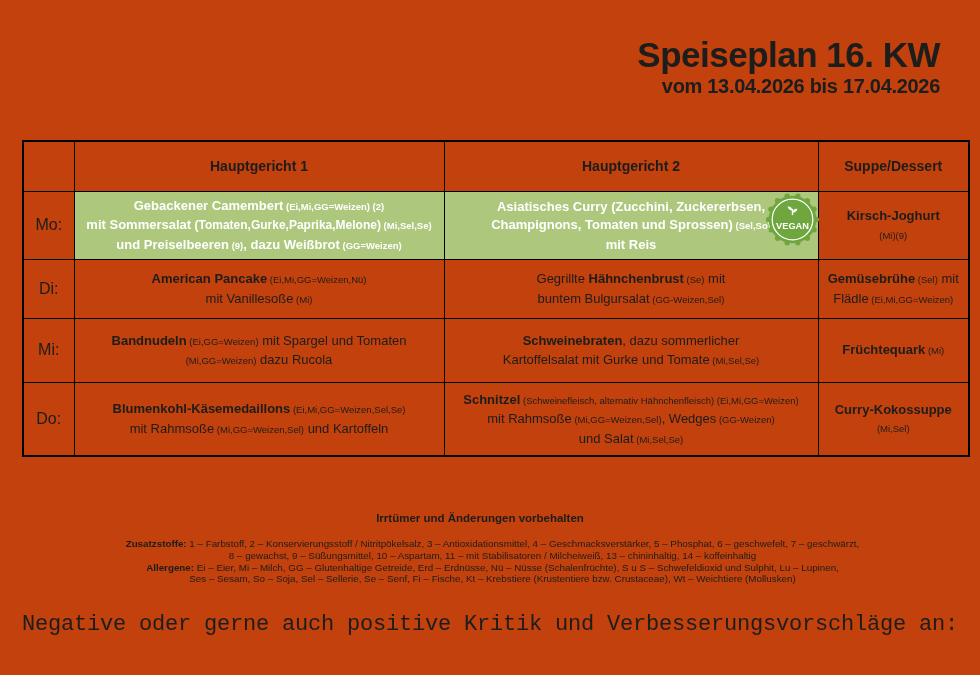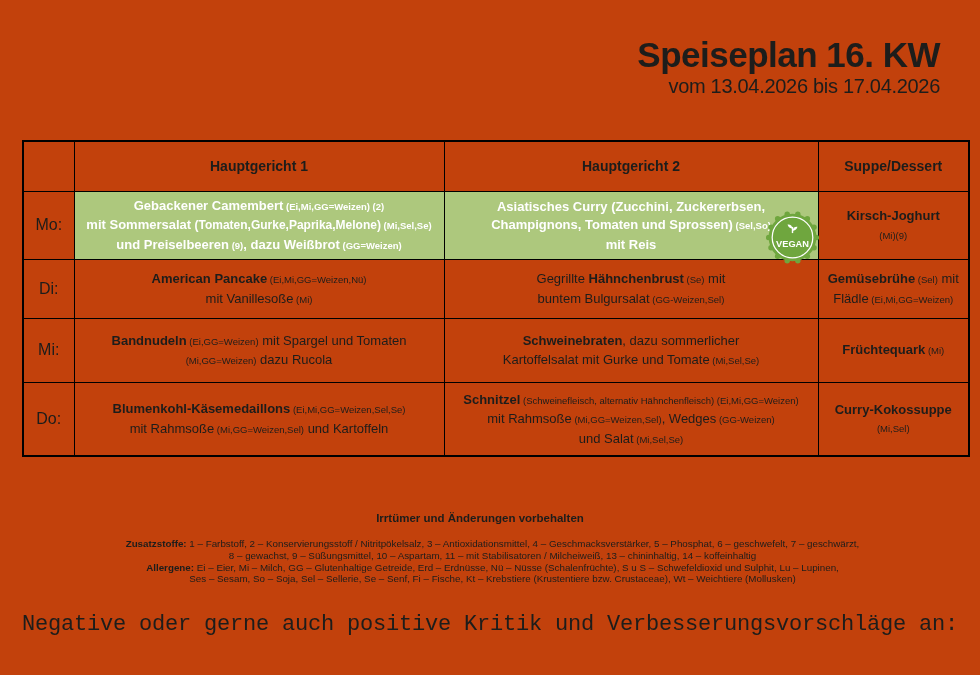--- a/index.html
+++ b/index.html
@@ -2,40 +2,40 @@
 <html style="--hl: #adc87d;"><head>
 <meta charset="utf-8">
 <style>
   html,body{margin:0;padding:0;background:#fff;}
   #page{position:relative;width:980px;height:675px;background:#c2410c;overflow:hidden;
         font-family:"Liberation Sans",sans-serif;color:#1d1d1b;}
 
   
   #titleblock{position:absolute;top:36px;right:40px;text-align:right;line-height:1.08;}
   #title{font-size:35px;font-weight:700;letter-spacing:-0.5px;}
-  #subtitle{font-size:20px;font-weight:400;letter-spacing:-0.3px;margin-top:2px;}
+  #subtitle{font-size:20px;font-weight:700;letter-spacing:-0.3px;margin-top:2px;}
 
   
   #menu-table{position:absolute;left:22px;top:140px;width:946px;border-collapse:collapse;
               table-layout:fixed;border:2px solid #000;}
   #menu-table th,#menu-table td{border:1px solid #000;vertical-align:middle;padding:2px 4px;}
   #menu-table th{font-size:14px;font-weight:700;text-align:center;}
   #menu-table td{text-align:center;line-height:17.5px;}
   tr.header{height:50px;}
   tr.r0{height:68px;} tr.r1{height:59px;} tr.r2{height:64px;} tr.r3{height:74px;} tr.r4{height:47px;}
   td.day-cell{text-align:left;padding-left:8px;font-size:16px;font-weight:400;}
   td.hl{background:var(--hl,#adc87d);color:#fff;}
   .seg-b{font-weight:700;font-size:13px;}
   .seg-r{font-weight:400;font-size:13px;}
   .seg-m{font-weight:700;font-size:12px;}
   .seg-s{font-weight:400;font-size:9.5px;}
   td.hl .seg-s{font-weight:700;}
 
   
-  #vegan-badge{position:absolute;left:766px;top:211px;width:53px;height:53px;}
+  #vegan-badge{position:absolute;left:766px;top:193px;width:53px;height:53px;}
   #vegan-badge svg{display:block;}
 
   
   #footer{position:absolute;left:0;top:512px;width:960px;text-align:center;}
   #disclaimer{font-size:11.5px;font-weight:700;margin-bottom:14px;}
   .fineline{font-size:9.8px;line-height:11.8px;margin-left:25px;}
   .finelabel{font-weight:700;}
   #kritikblock{position:absolute;left:0;top:612px;width:980px;text-align:center;}
   #kritik-line{font-size:22px;font-weight:400;letter-spacing:-0.2px;font-family:Liberation Mono, monospace;}
   #kritik-email{display:inline-block;margin-top:6px;font-size:18px;color:#1d1d1b;

